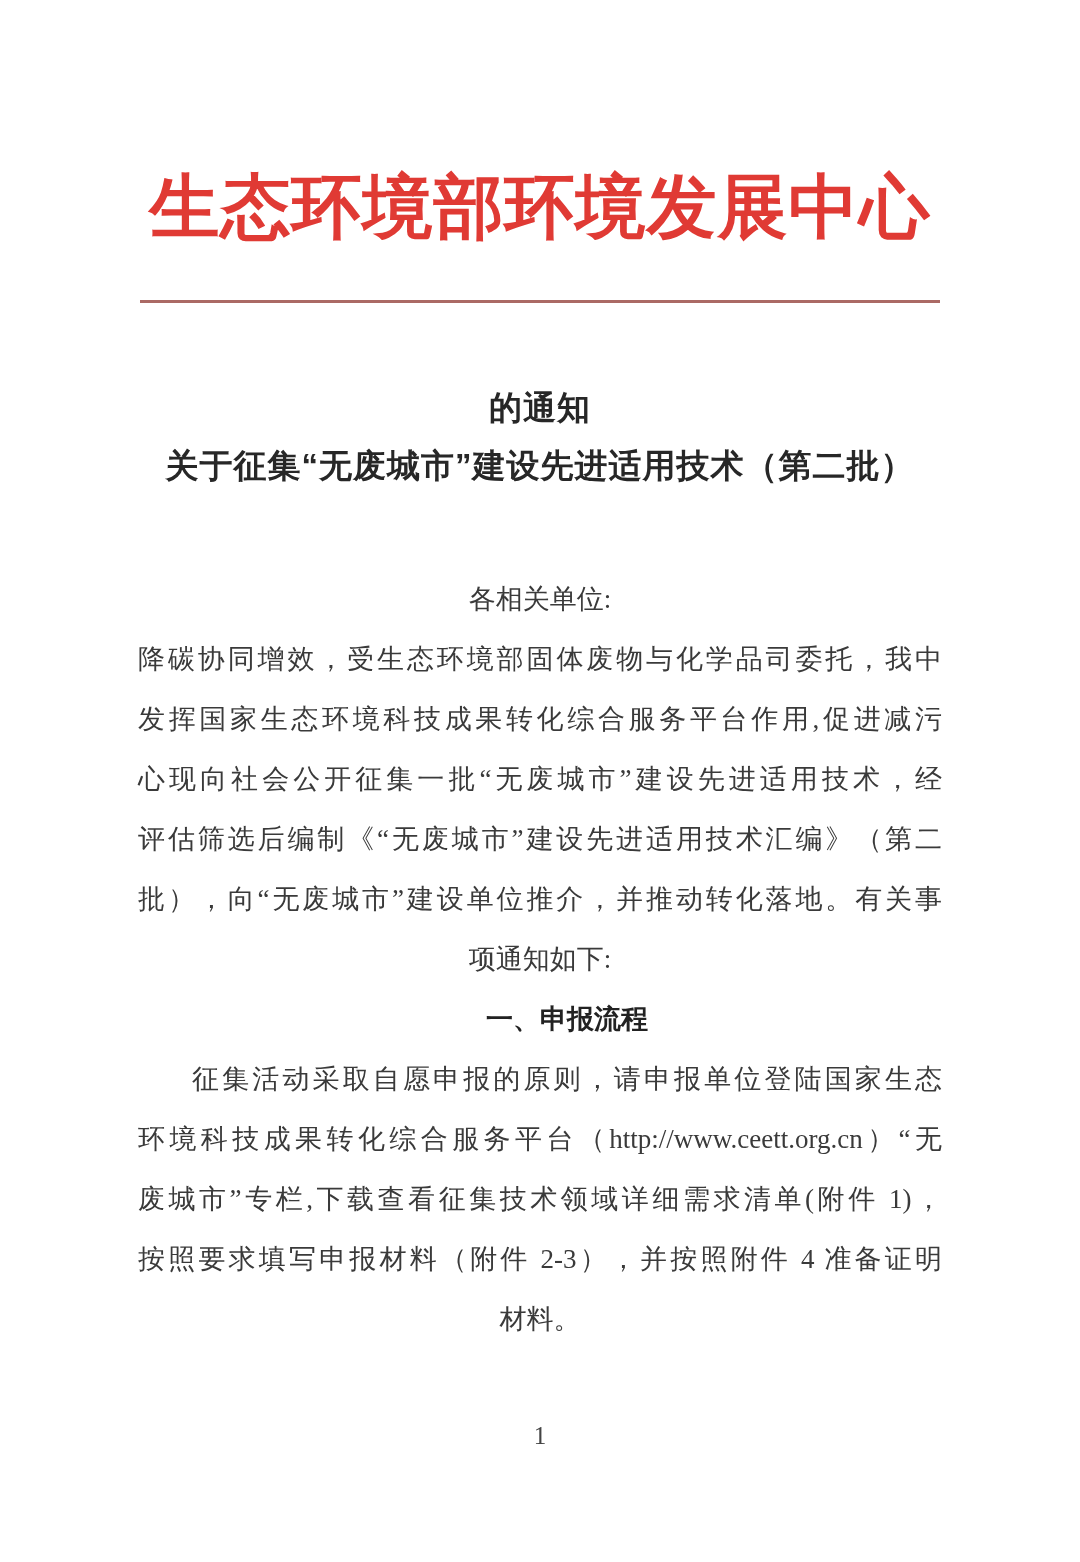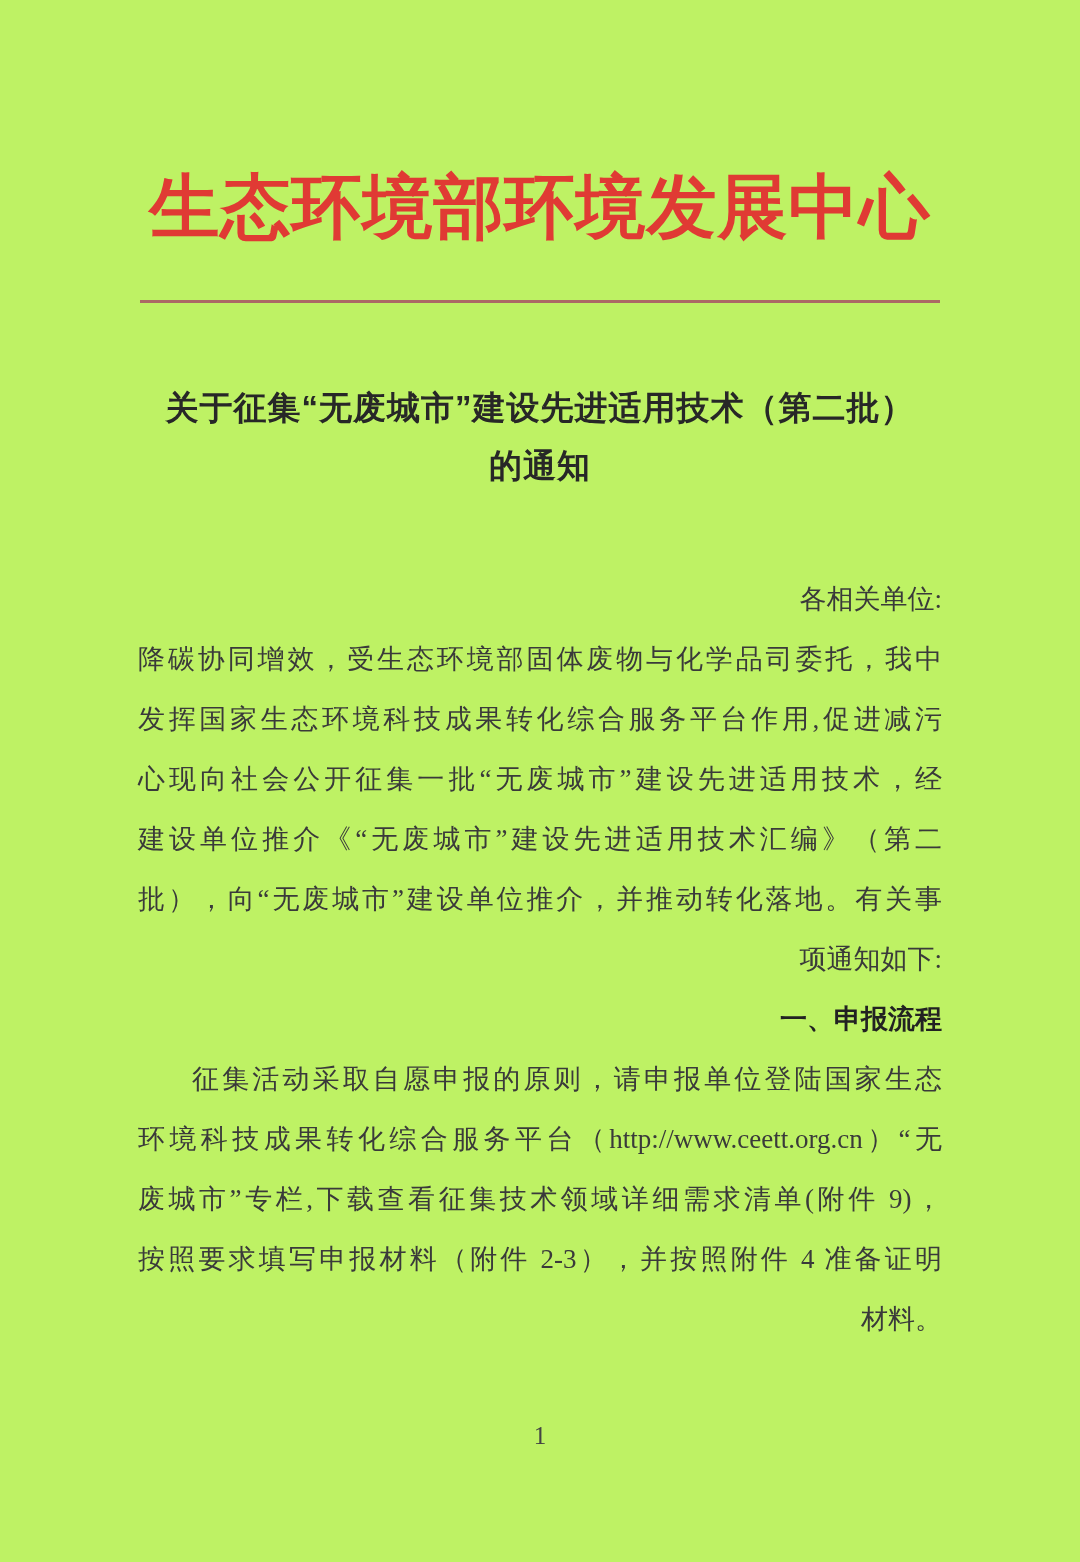--- a/index.html
+++ b/index.html
@@ -1,20 +1,20 @@
 <!DOCTYPE html>
 <html style="--accent: #e03a34; --divider: #ab6a65;"><head>
 <meta charset="utf-8">
 <style>
   html,body{margin:0;padding:0;background:#e9e9e9;}
   .page{
     position:relative;
     width:1080px;height:1562px;
     margin:0 auto;
-    background:#bef264;
+    background:#ffffff;
     overflow:hidden;
     font-family:"Liberation Serif","DejaVu Serif",serif;
     color:#3a3a3a;
   }
   .letterhead{
     padding-top:170px;
     text-align:center;
     font-size:70px;
     line-height:76px;
     font-weight:700;
@@ -45,21 +45,21 @@
   .line{
     height:60px;
     line-height:60px;
     white-space:nowrap;
     color:#3a3a3a;
   }
   .j{
     text-align:justify;
     text-align-last:justify;
   }
-  .l{ text-align:right; }
+  .l{ text-align:center; }
   .indent{ text-indent:54px; }
   .heading{
     font-weight:700;
     color:#222;
     font-family:"Liberation Sans","DejaVu Sans",sans-serif;
   }
   .page-number{
     position:absolute;
     top:1422px;left:0;
     width:100%;
@@ -71,38 +71,38 @@
 </head>
 <body>
 
 <div class="page">
 
   <div class="letterhead">生态环境部环境发展中心</div>
 
   <div class="divider"></div>
 
   <div class="doc-title">
+    <div class="title-line">的通知</div>
     <div class="title-line">关于征集“无废城市”建设先进适用技术（第二批）</div>
-    <div class="title-line">的通知</div>
   </div>
 
   <div class="body">
     <div class="line l">各相关单位:</div>
 
     <div class="line j">降碳协同增效，受生态环境部固体废物与化学品司委托，我中</div>
     <div class="line j">发挥国家生态环境科技成果转化综合服务平台作用,促进减污</div>
     <div class="line j">心现向社会公开征集一批“无废城市”建设先进适用技术，经</div>
-    <div class="line j">建设单位推介《“无废城市”建设先进适用技术汇编》（第二</div>
+    <div class="line j">评估筛选后编制《“无废城市”建设先进适用技术汇编》（第二</div>
     <div class="line j">批），向“无废城市”建设单位推介，并推动转化落地。有关事</div>
     <div class="line l">项通知如下:</div>
 
     <div class="line l indent heading">一、申报流程</div>
 
     <div class="line j indent">征集活动采取自愿申报的原则，请申报单位登陆国家生态</div>
     <div class="line j">环境科技成果转化综合服务平台（http://www.ceett.org.cn）“无</div>
-    <div class="line j">废城市”专栏,下载查看征集技术领域详细需求清单(附件 9)，</div>
+    <div class="line j">废城市”专栏,下载查看征集技术领域详细需求清单(附件 1)，</div>
     <div class="line j">按照要求填写申报材料（附件 2-3），并按照附件 4 准备证明</div>
     <div class="line l">材料。</div>
   </div>
 
   <div class="page-number">1</div>
 
 </div>
 
 </body></html>

